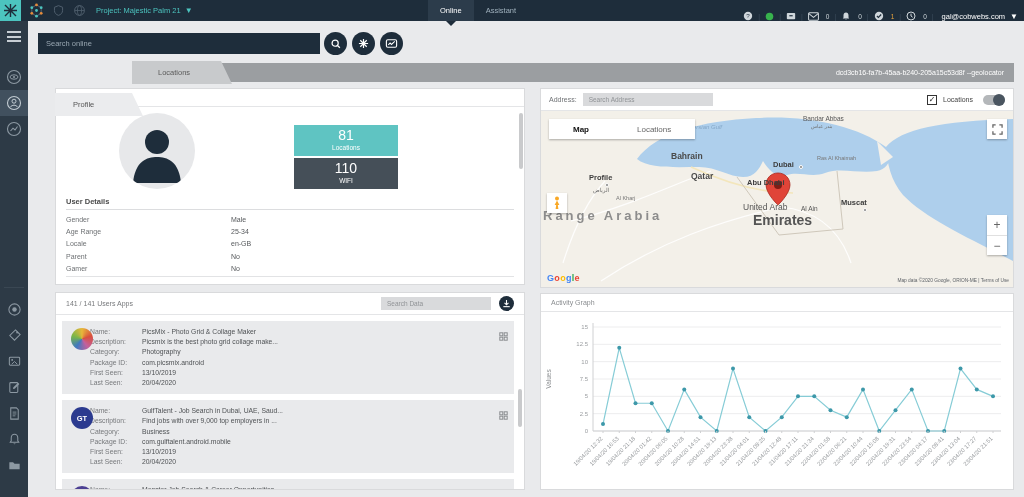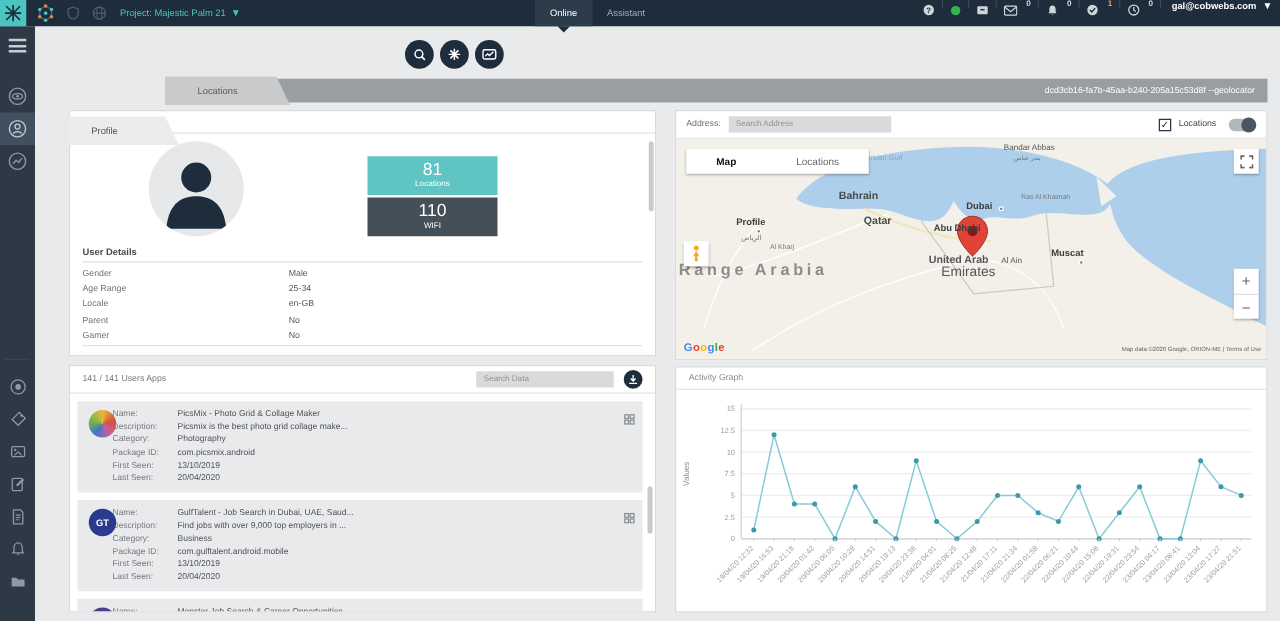--- a/index.html
+++ b/index.html
@@ -9,21 +9,21 @@
   
   .topbar { position:absolute; left:0; top:0; width:1024px; height:21px; background:#1e2d3b; display:flex; align-items:center; z-index:50; }
   .logo { width:21px; height:21px; background:#4cc4bf; display:flex; align-items:center; justify-content:center; flex:0 0 auto; }
   .tb-ic { margin-left:8px; display:flex; align-items:center; }
   .proj { color:#4cc4bf; font-size:7.5px; margin-left:10px; display:flex; align-items:center; gap:4px; cursor:pointer; }
   .proj .chev { font-size:8px; color:#4cc4bf; }
   .tb-tabs { position:absolute; left:428px; top:0; height:21px; display:flex;justify-content:space-between; }
   .tb-tab { height:21px; padding:0 12px; font-size:7.5px; color:#9fb0bc; display:flex; align-items:center; cursor:pointer; }
   .tb-tab.active { background:#2c3c4b; color:#ffffff; position:relative; }
   .tb-tab.active:after { content:""; position:absolute; left:50%; bottom:-5px; margin-left:-5px; border-left:5px solid transparent; border-right:5px solid transparent; border-top:5px solid #1e2d3b; }
-  .tb-right { position:absolute; right:6px; top:0; height:32px; display:flex; align-items:flex-start; gap:5px;font-weight:bold; }
+  .tb-right { position:absolute; right:6px; top:0; height:32px; display:flex; align-items:center; gap:5px; }
   .tb-right .sep { color:#3c4c5c; font-size:7px; }
   .cnt { font-size:6.5px; color:#cfd6db; margin-left:2px; }
   .cnt.orange { color:#e8a33d; }
   .email { color:#ffffff; font-size:7.5px; margin-left:3px; cursor:pointer; }
   .email-chev { color:#ffffff; font-size:8px; cursor:pointer; }
 
   
   .sidebar { position:absolute; left:0; top:21px; width:28px; height:476px; background:#2d3a46; z-index:40; }
   .burger { width:14px; margin:10px auto 0; cursor:pointer; }
   .burger div { height:2px; background:#c7ced4; margin:2.5px 0; }
@@ -264,20 +264,21 @@
           </svg>
         </div>
       <div class="side-item">
           <svg width="15" height="15" viewBox="0 0 16 16">
             <path d="M2.5,4.5 H6.5 L8,6 H13.5 V12 H2.5 Z" fill="#8d99a3"></path>
           </svg>
         </div>
     </div>
   </div>
 
+  <input class="search-input" type="text" placeholder="Search online" style="">
   <div class="round-btn" style="left:324px;">
     <svg width="12" height="12" viewBox="0 0 14 14">
         <circle cx="6" cy="6" r="3.6" fill="none" stroke="#ffffff" stroke-width="1.4"></circle>
         <path d="M8.6,8.6 L11.5,11.5" stroke="#ffffff" stroke-width="1.6"></path>
       </svg>
   </div>
   <div class="round-btn" style="left:352px;">
     <svg width="11" height="11" viewBox="0 0 12 12">
         <g stroke="#ffffff" stroke-width="1.3">
           <path d="M6,1 V11 M1,6 H11 M2.5,2.5 L9.5,9.5 M9.5,2.5 L2.5,9.5"></path>
@@ -475,22 +476,22 @@
       <div id="map-labels">
           <span class="map-label" style="left: 2px; top: 97px; font-size: 13px; color: rgb(140, 140, 140); font-weight: bold; letter-spacing: 3px;">Range Arabia</span>
           <span class="map-label" style="left: 48px; top: 62px; font-size: 7.5px; color: rgb(60, 60, 60); font-weight: bold;">Profile</span>
           <span class="map-label" style="left: 52px; top: 76px; font-size: 5.5px; color: rgb(110, 110, 110);">الرياض</span>
           <span class="map-label" style="left: 116px; top: 23px; font-size: 6px; color: rgb(110, 110, 110);">Al Jubail</span>
           <span class="map-label" style="left: 130px; top: 40px; font-size: 8.5px; color: rgb(74, 74, 74); font-weight: bold;">Bahrain</span>
           <span class="map-label" style="left: 150px; top: 60px; font-size: 8.5px; color: rgb(74, 74, 74); font-weight: bold;">Qatar</span>
           <span class="map-label" style="left: 148px; top: 13px; font-size: 6px; color: rgb(133, 168, 200); font-style: italic;">Persian Gulf</span>
           <span class="map-label" style="left: 232px; top: 49px; font-size: 7.5px; color: rgb(60, 60, 60); font-weight: bold;">Dubai</span>
           <span class="map-label" style="left: 206px; top: 67px; font-size: 7.5px; color: rgb(60, 60, 60); font-weight: bold;">Abu Dhabi</span>
-          <span class="map-label" style="left: 202px; top: 91px; font-size: 8.5px; color: rgb(85, 85, 85); font-weight: bold;">United Arab</span>
-          <span class="map-label" style="left: 212px; top: 101px; font-size: 11px; color: rgb(85, 85, 85); font-weight: normal;">Emirates</span>
+          <span class="map-label" style="left: 202px; top: 91px; font-size: 8.5px; color: rgb(85, 85, 85); font-weight: normal;">United Arab</span>
+          <span class="map-label" style="left: 212px; top: 101px; font-size: 14px; color: rgb(85, 85, 85); font-weight: bold;">Emirates</span>
           <span class="map-label" style="left: 260px; top: 94px; font-size: 6.5px; color: rgb(85, 85, 85);">Al Ain</span>
           <span class="map-label" style="left: 276px; top: 44px; font-size: 5.5px; color: rgb(119, 119, 119);">Ras Al Khaimah</span>
           <span class="map-label" style="left: 300px; top: 87px; font-size: 7.5px; color: rgb(60, 60, 60); font-weight: bold;">Muscat</span>
           <span class="map-label" style="left: 262px; top: 4px; font-size: 6.5px; color: rgb(85, 85, 85);">Bandar Abbas</span>
           <span class="map-label" style="left: 270px; top: 12px; font-size: 5px; color: rgb(110, 110, 110);">بندر عباس</span>
           <span class="map-label" style="left: 75px; top: 84px; font-size: 5.5px; color: rgb(119, 119, 119);">Al Kharj</span>
           <span class="map-dot" style="left: 64px; top: 72px;"></span>
           <span class="map-dot" style="left: 258px; top: 54px;"></span>
           <span class="map-dot" style="left: 322px; top: 97px;"></span>
         </div>

